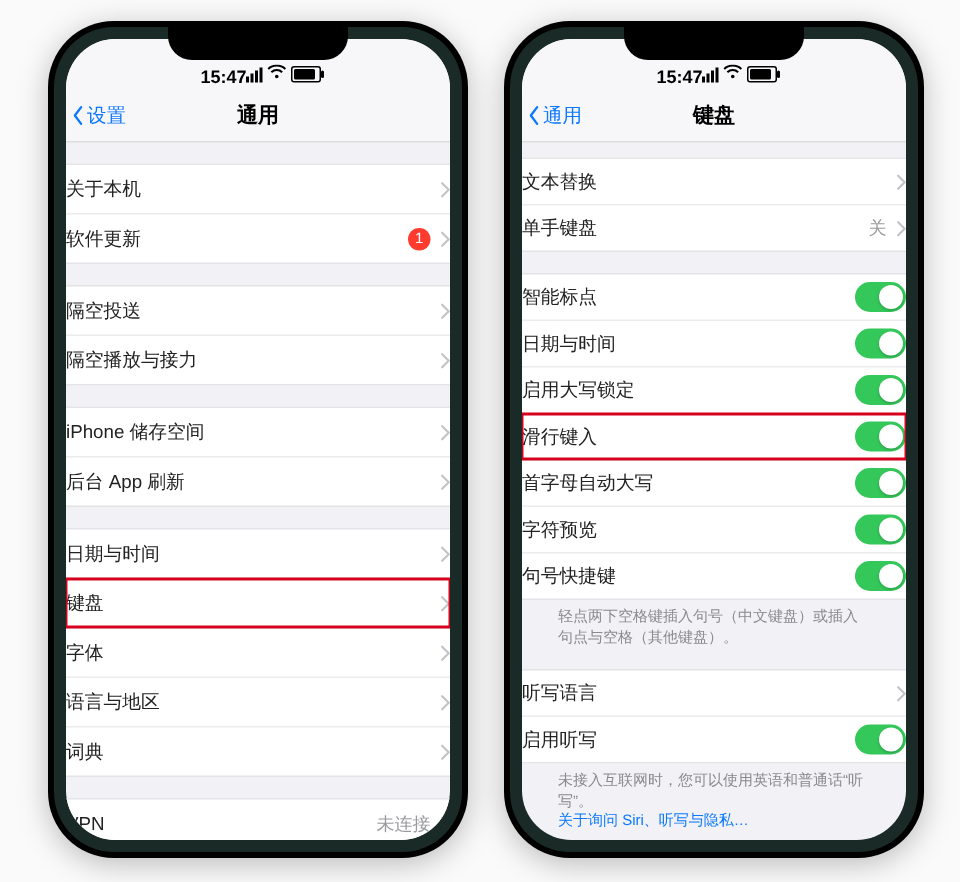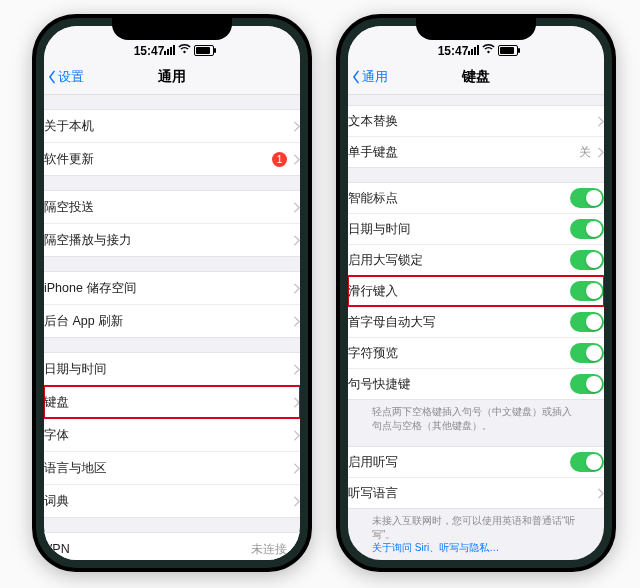--- a/index.html
+++ b/index.html
@@ -291,30 +291,30 @@
           </div>
           <div class="row">
             <span class="label">句号快捷键</span>
             <span class="toggle"></span>
           </div>
         </div>
         <div class="footnote">轻点两下空格键插入句号（中文键盘）或插入句点与空格（其他键盘）。</div>
 
         <div class="group">
           <div class="row">
+            <span class="label">听写语言</span>
+            <span class="chev">
+                <svg viewBox="0 0 8 12">
+                  <path d="M2 1l5 5-5 5" stroke="#c3c3c7" stroke-width="1.6" fill="none" stroke-linecap="round" stroke-linejoin="round"></path>
+                </svg>
+              </span>
+          </div>
+          <div class="row">
             <span class="label">启用听写</span>
             <span class="toggle"></span>
-          </div>
-          <div class="row">
-            <span class="label">听写语言</span>
-            <span class="chev">
-                <svg viewBox="0 0 8 12">
-                  <path d="M2 1l5 5-5 5" stroke="#c3c3c7" stroke-width="1.6" fill="none" stroke-linecap="round" stroke-linejoin="round"></path>
-                </svg>
-              </span>
           </div>
         </div>
         <div class="footnote">
           <span>未接入互联网时，您可以使用英语和普通话“听写”。</span><br>
           <span class="link">关于询问 Siri、听写与隐私…</span>
         </div>
 
       </div>
     </div>
   </div>

